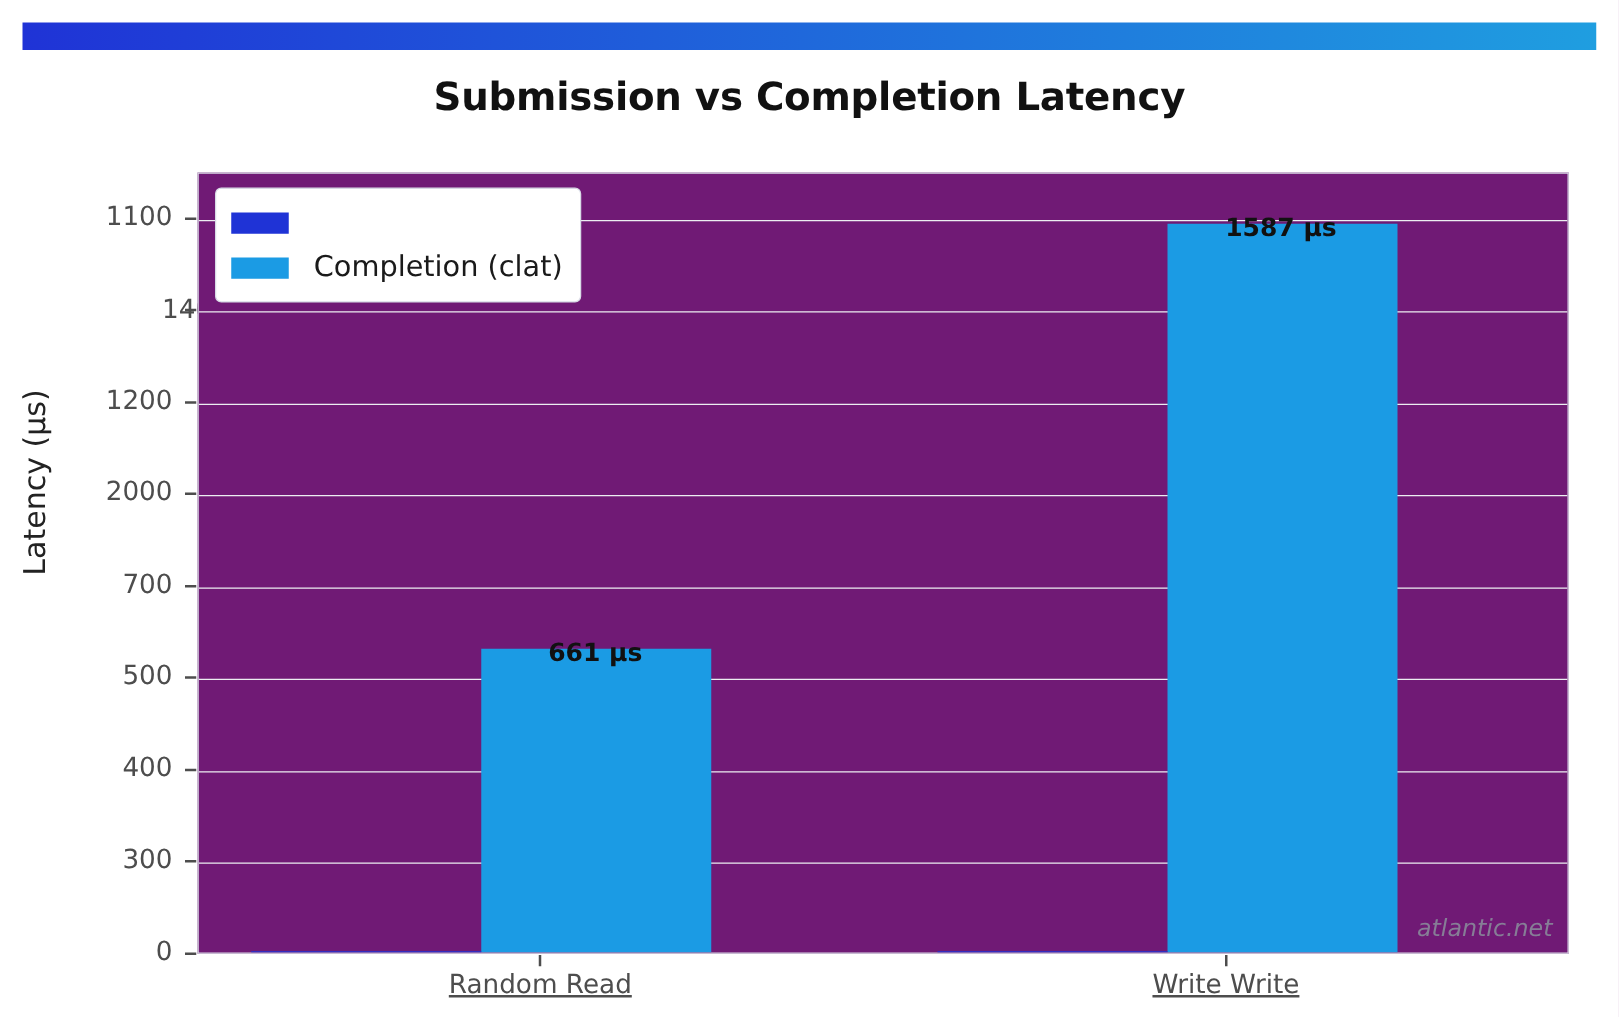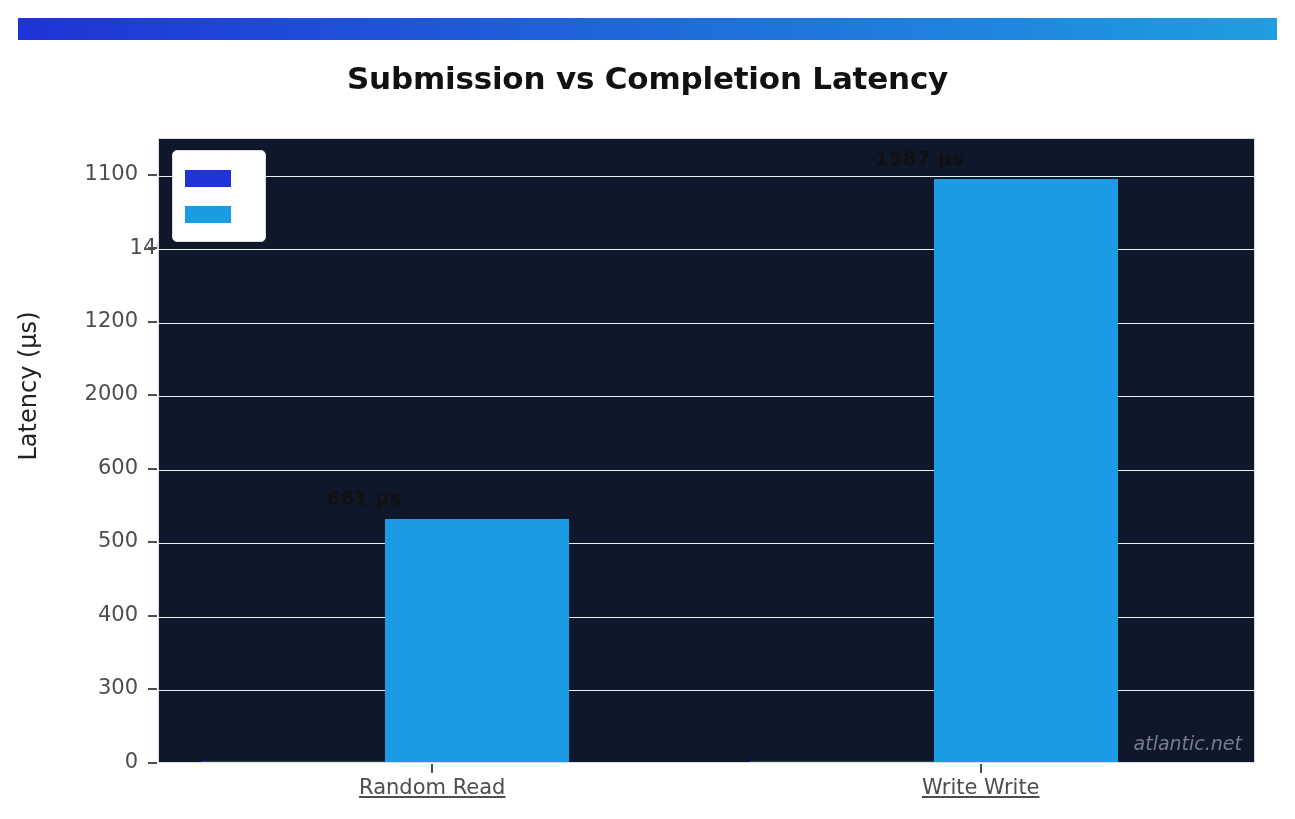--- a/index.html
+++ b/index.html
@@ -48,21 +48,21 @@
   }
 
   #plot-area {
     position: absolute;
     left: 158px;
     top: 138px;
     width: 1097px;
     height: 625px;
     border: 1px solid #d9dce6;
     box-sizing: border-box;
-    background: #0f172a;
+    background: #701a75;
     overflow: hidden;
   }
 
   .gridline {
     position: absolute;
     left: 0;
     width: 100%;
     height: 1px;
     background: #eceef2;
   }
@@ -120,26 +120,27 @@
     position: absolute;
     top: 764px;
     width: 2px;
     height: 9px;
     background: #4d4d4d;
   }
 
   
   .value-label {
     position: absolute;
-    text-align: left;
+    text-align: center;
     font-size: 20px;
     font-weight: bold;
     color: #111111;
     white-space: nowrap;
     font-family: "DejaVu Sans", sans-serif;
+    margin-top: 24px;
   }
 
   
   #legend {
     position: absolute;
     left: 172px;
     top: 150px;
     background: #ffffff;
     border: 1px solid #d8dbe6;
     border-radius: 5px;
@@ -190,21 +191,21 @@
   <div id="y-axis-ticks">
       <div class="ytick-mark" style="left: 148px; top: 762px;"></div>
       <div class="ytick-label" style="right: auto; left: 0px; width: 138px; top: 749px;">0</div>
       <div class="ytick-mark" style="left: 148px; top: 688.471px;"></div>
       <div class="ytick-label" style="right: auto; left: 0px; width: 138px; top: 675.471px;">300</div>
       <div class="ytick-mark" style="left: 148px; top: 614.941px;"></div>
       <div class="ytick-label" style="right: auto; left: 0px; width: 138px; top: 601.941px;">400</div>
       <div class="ytick-mark" style="left: 148px; top: 541.412px;"></div>
       <div class="ytick-label" style="right: auto; left: 0px; width: 138px; top: 528.412px;">500</div>
       <div class="ytick-mark" style="left: 148px; top: 467.882px;"></div>
-      <div class="ytick-label" style="right: auto; left: 0px; width: 138px; top: 454.882px;">600</div>
+      <div class="ytick-label" style="right: auto; left: 0px; width: 138px; top: 454.882px;">700</div>
       <div class="ytick-mark" style="left: 148px; top: 394.353px;"></div>
       <div class="ytick-label" style="right: auto; left: 0px; width: 138px; top: 381.353px;">2000</div>
       <div class="ytick-mark" style="left: 148px; top: 320.824px;"></div>
       <div class="ytick-label" style="right: auto; left: 0px; width: 138px; top: 307.824px;">1200</div>
       <div class="ytick-mark" style="left: 148px; top: 247.294px;"></div>
       <div class="ytick-label" style="right: auto; left: 0px; width: 138px; top: 235px; margin-left: 45px;">1400</div>
       <div class="ytick-mark" style="left: 148px; top: 173.765px;"></div>
       <div class="ytick-label" style="right: auto; left: 0px; width: 138px; top: 160.765px;">1100</div>
     </div>
   <div id="x-axis-ticks">
@@ -238,16 +239,17 @@
       <div class="value-label" style="left: 326.25px; width: 300px; top: 485.985px;">661 μs</div>
       <div class="value-label" style="left: 874.75px; width: 300px; top: 145.544px;">1587 μs</div>
     </div>
 
   <div id="legend">
     <div class="legend-row">
       <span class="legend-swatch" style="background: rgb(31, 51, 214);"></span>
     </div>
     <div class="legend-row">
       <span class="legend-swatch" style="background: rgb(27, 155, 228);"></span>
+      <span class="legend-text">Completion (clat)</span>
     </div>
   </div>
 
 </div>
 
 </body></html>

